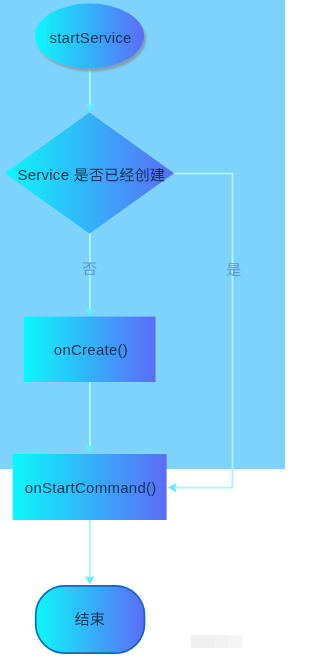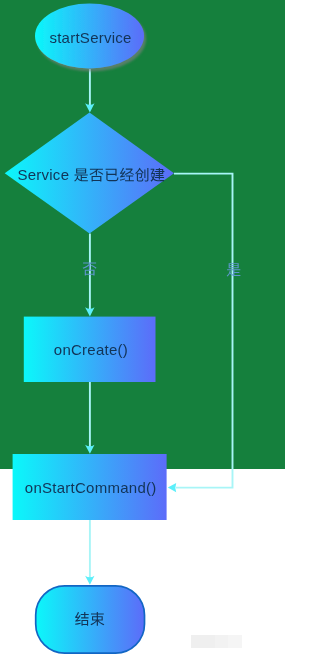--- a/index.html
+++ b/index.html
@@ -1,20 +1,20 @@
 <!DOCTYPE html>
 <html><head>
 <meta charset="utf-8">
 <title>Service flow</title>
 <style>
   html,body{margin:0;padding:0;background:#ffffff;}
   body{width:285px;height:661px;overflow:hidden;
        font-family:"Liberation Sans",sans-serif;
        -webkit-font-smoothing:antialiased;}
-  #stage{position:relative;width:285px;height:469px;background:#15803d;}
+  #stage{position:relative;width:285px;height:469px;background:#7dd3fc;}
   svg.flow{position:absolute;left:0;top:0;width:285px;height:661px;display:block;}
   text.lbl{font-family:"Liberation Sans",sans-serif;font-size:15px;
            letter-spacing:0.26px;fill:#123457;white-space:pre;}
   .cjk-node{fill:#123457;}
   .cjk-edge{fill:#5E96CC;}
   .wmseg{position:absolute;top:635px;height:13px;}
 </style>
 </head>
 <body>
 

